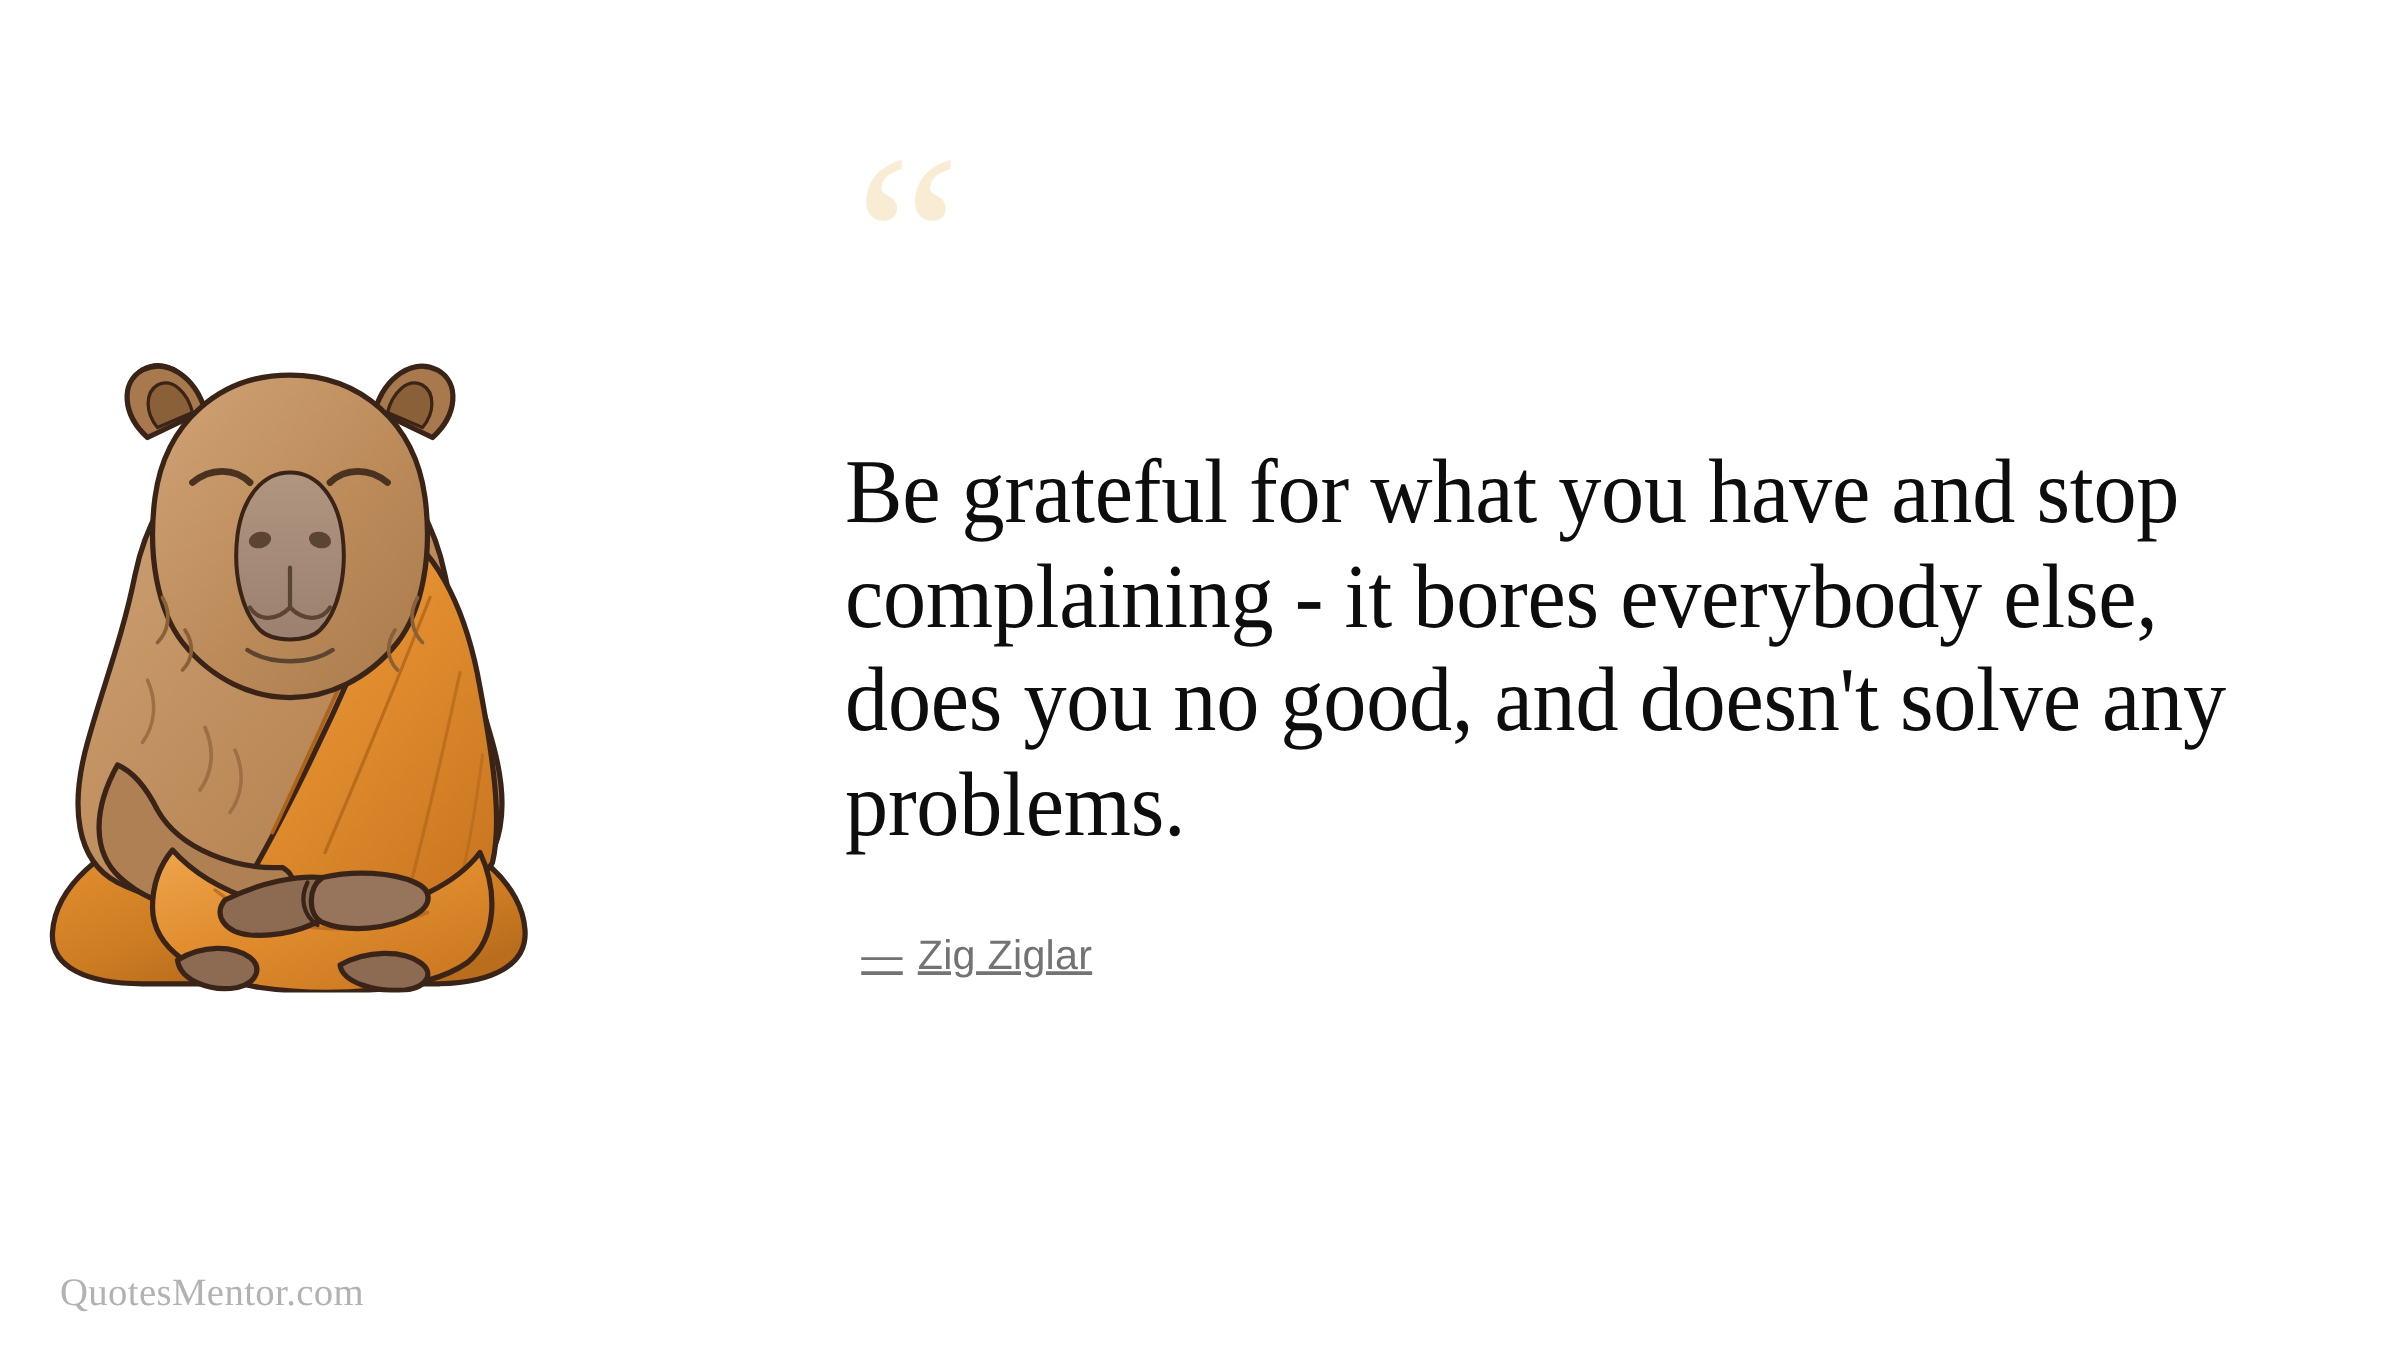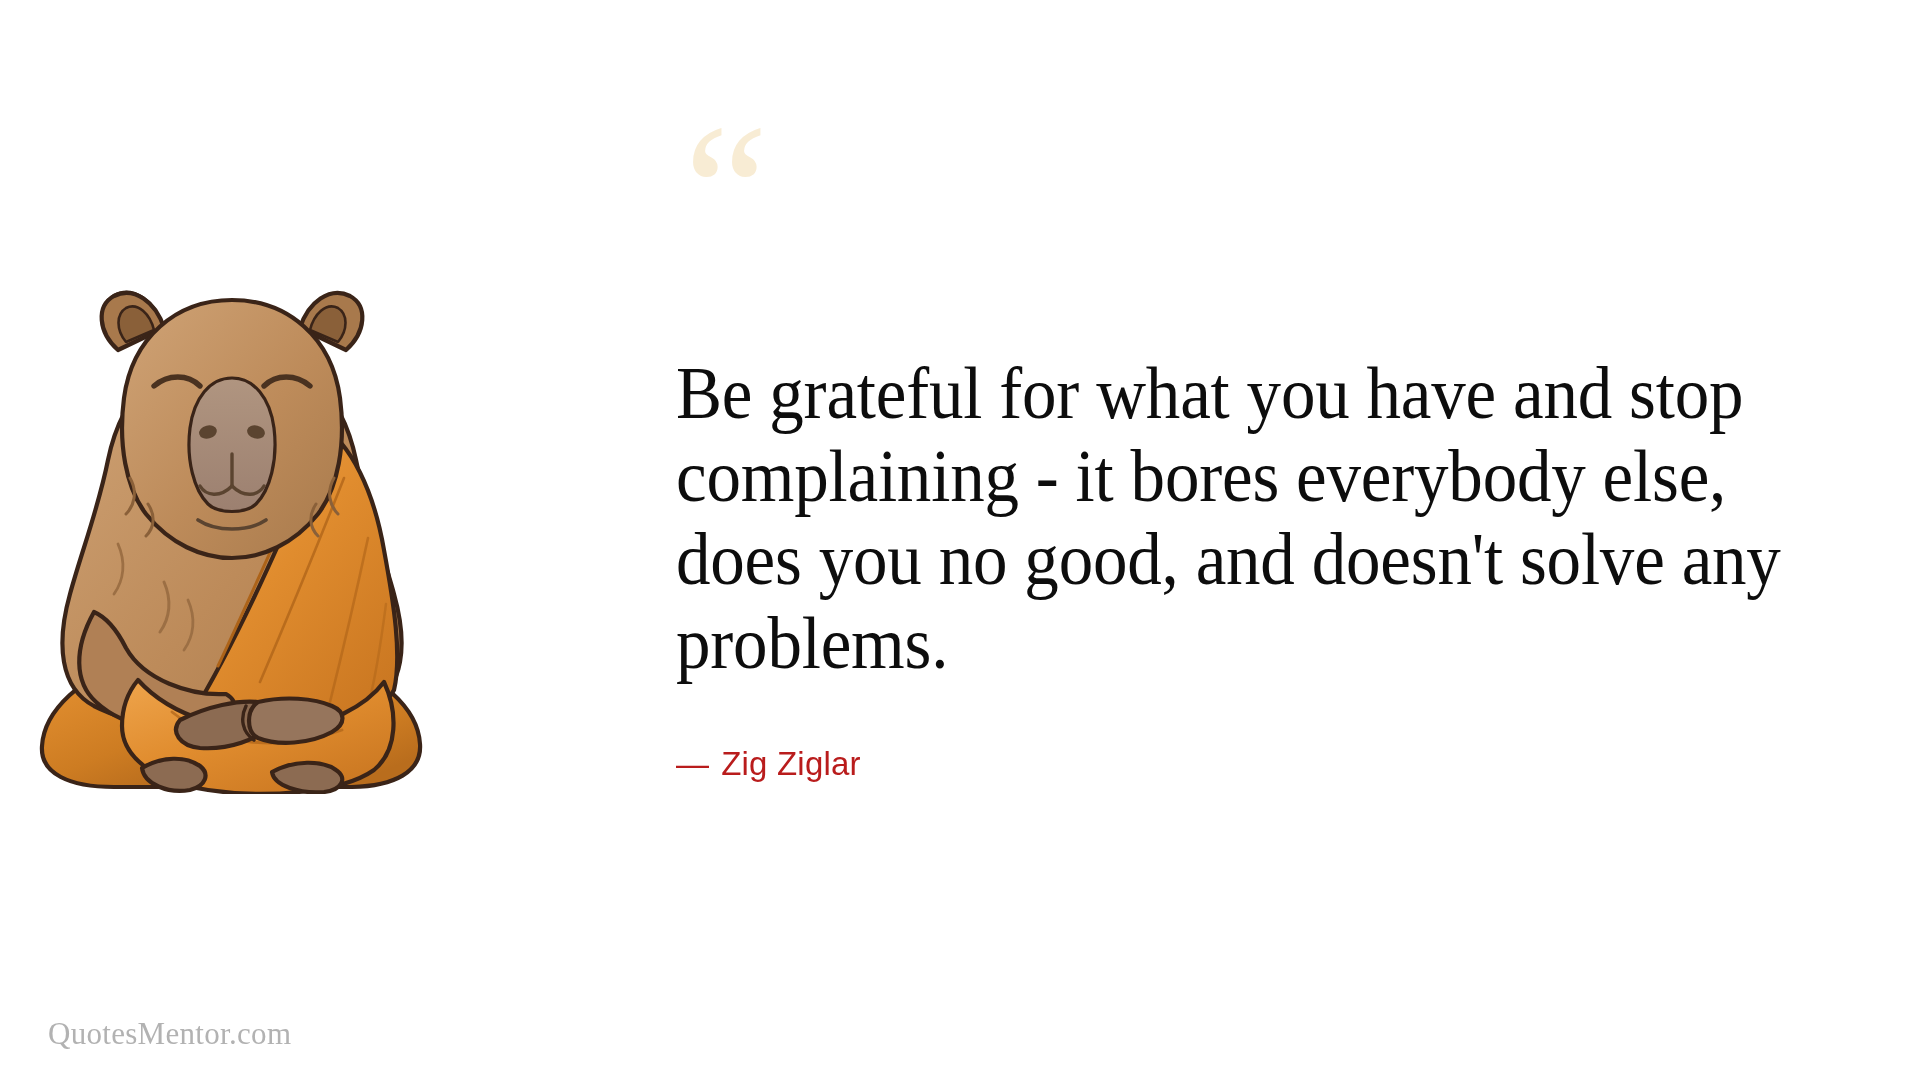--- a/index.html
+++ b/index.html
@@ -75,28 +75,29 @@
     font-size: 69px;
     line-height: 1.14;
     letter-spacing: -0.2px;
     font-weight: 400;
     transform: scaleY(1.06);
     transform-origin: left top;
   }
 
   #quote-attribution {
     position: absolute;
-    left: 0;
+    left: 13px;
     top: 745px;
-    color: #b91c1c;
+    color: #737373;
     font-family: "Liberation Sans", sans-serif;
     font-size: 33px;
     font-weight: 400;
     letter-spacing: 0.2px;
     white-space: nowrap;
+    text-decoration: underline;
   }
   #quote-attribution .dash {
     margin-right: 12px;
   }
 
   
   #site-watermark {
     position: absolute;
     left: 48px;
     top: 1016px;

